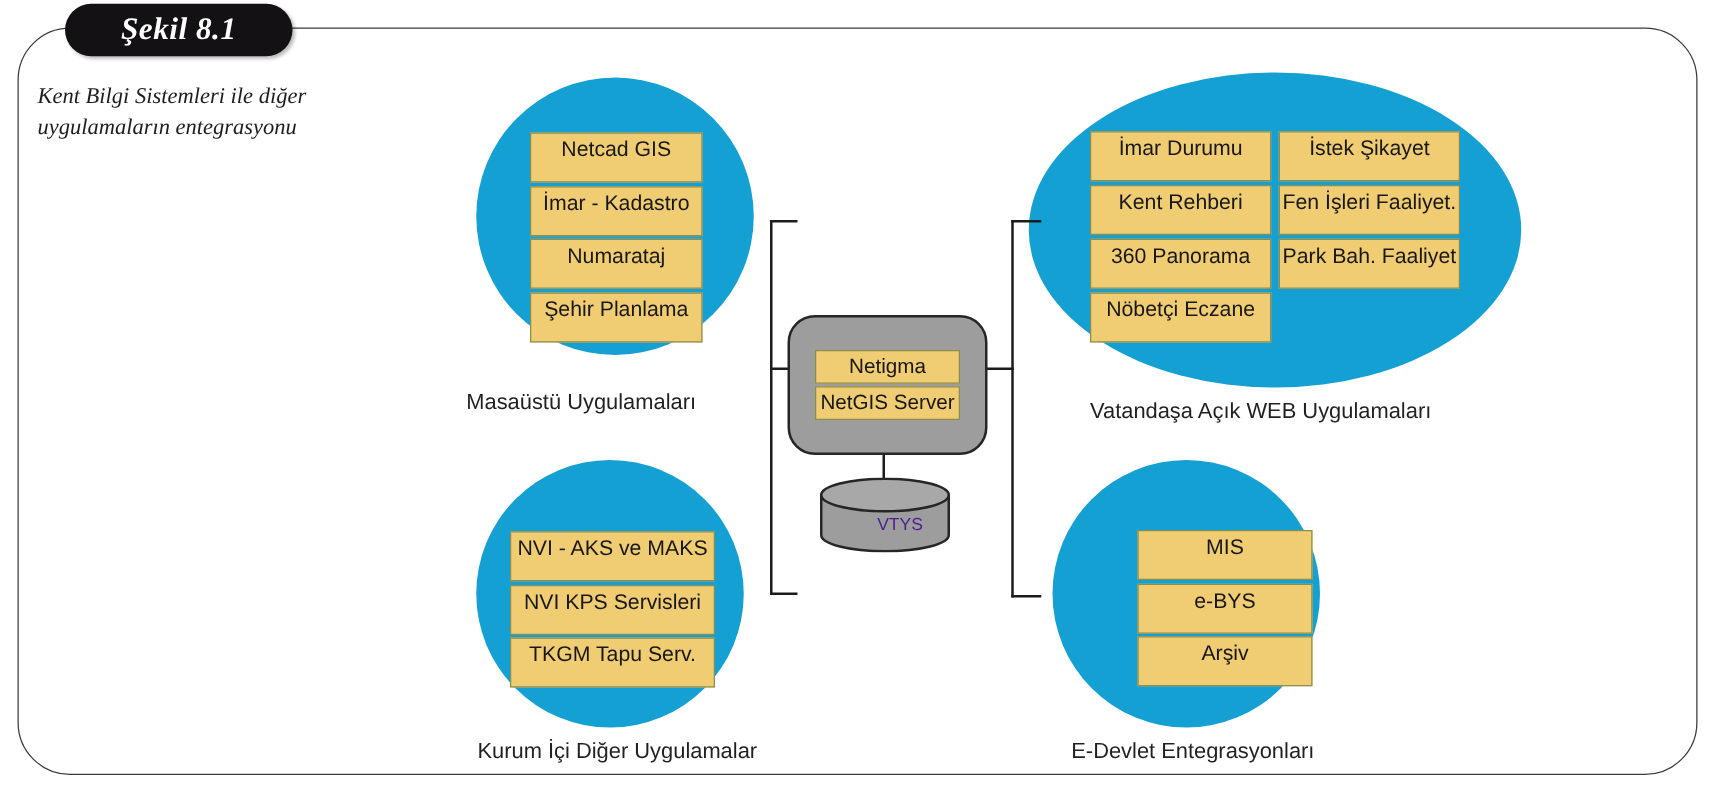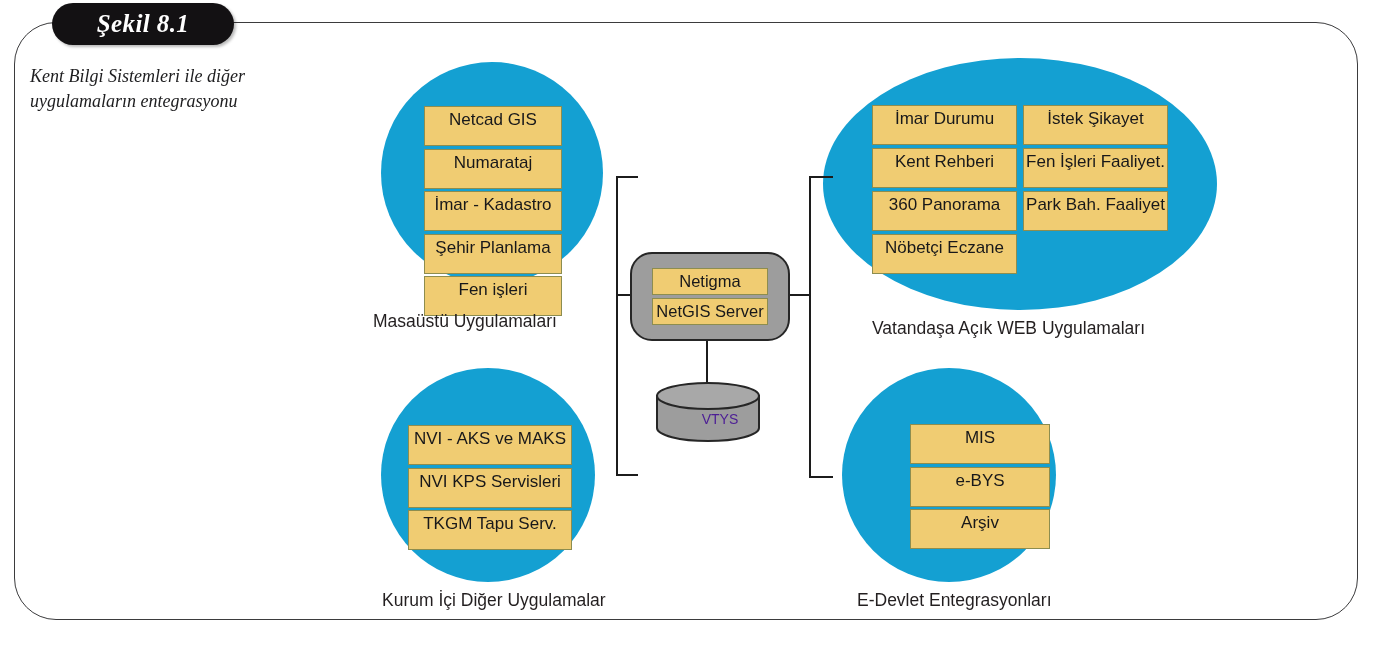--- a/index.html
+++ b/index.html
@@ -113,21 +113,21 @@
     color: #231f20;
     white-space: nowrap;
   }
 
   
   #server-box {
     position: absolute;
     left: 630px;
     top: 252px;
     width: 160px;
-    height: 89px;
+    height: 112px;
     background: #9d9d9d;
     border: 2px solid #262626;
     border-radius: 22px;
     box-sizing: border-box;
     z-index: 4;
     display: flex;
     flex-direction: column;
     align-items: center;
     justify-content: center;
     gap: 2.5px;
@@ -186,24 +186,23 @@
 <div class="connector v-line" style="left:809px; top:176px; height:302px;"></div>
 <div class="connector h-line" style="left:809px; top:176px; width:24px;"></div>
 <div class="connector h-line" style="left:809px; top:476px; width:24px;"></div>
 <div class="connector h-line" style="left:788px; top:294px; width:23px;"></div>
 
 <div class="connector v-line" style="left:706px; top:338px; height:48px;"></div>
 
 <div class="blue-circle" style="left:381px; top:62px; width:222px; height:222px;"></div>
 <div class="item-stack" style="left:424px; top:106px; width:138px;">
   <div class="item-box">Netcad GIS</div>
+  <div class="item-box">İmar - Kadastro</div>
   <div class="item-box">Numarataj</div>
-  <div class="item-box">İmar - Kadastro</div>
   <div class="item-box">Şehir Planlama</div>
-  <div class="item-box">Fen işleri</div>
 </div>
 <div class="group-caption" style="left:373px; top:311px;">Masaüstü Uygulamaları</div>
 
 <div class="blue-ellipse" style="left:823px; top:58px; width:394px; height:252px;"></div>
 <div class="item-grid" style="left:872px; top:105px; width:296px;">
   <div class="item-box">İmar Durumu</div>
   <div class="item-box">İstek Şikayet</div>
   <div class="item-box">Kent Rehberi</div>
   <div class="item-box">Fen İşleri Faaliyet.</div>
   <div class="item-box">360 Panorama</div>

